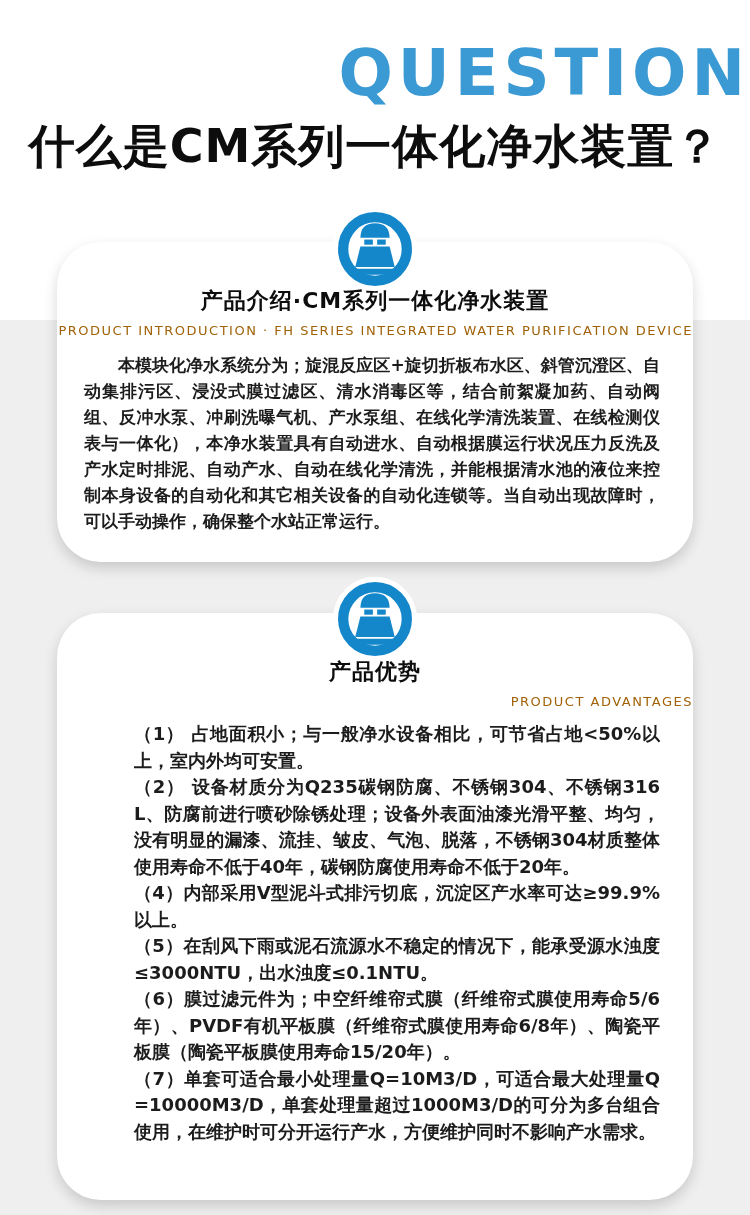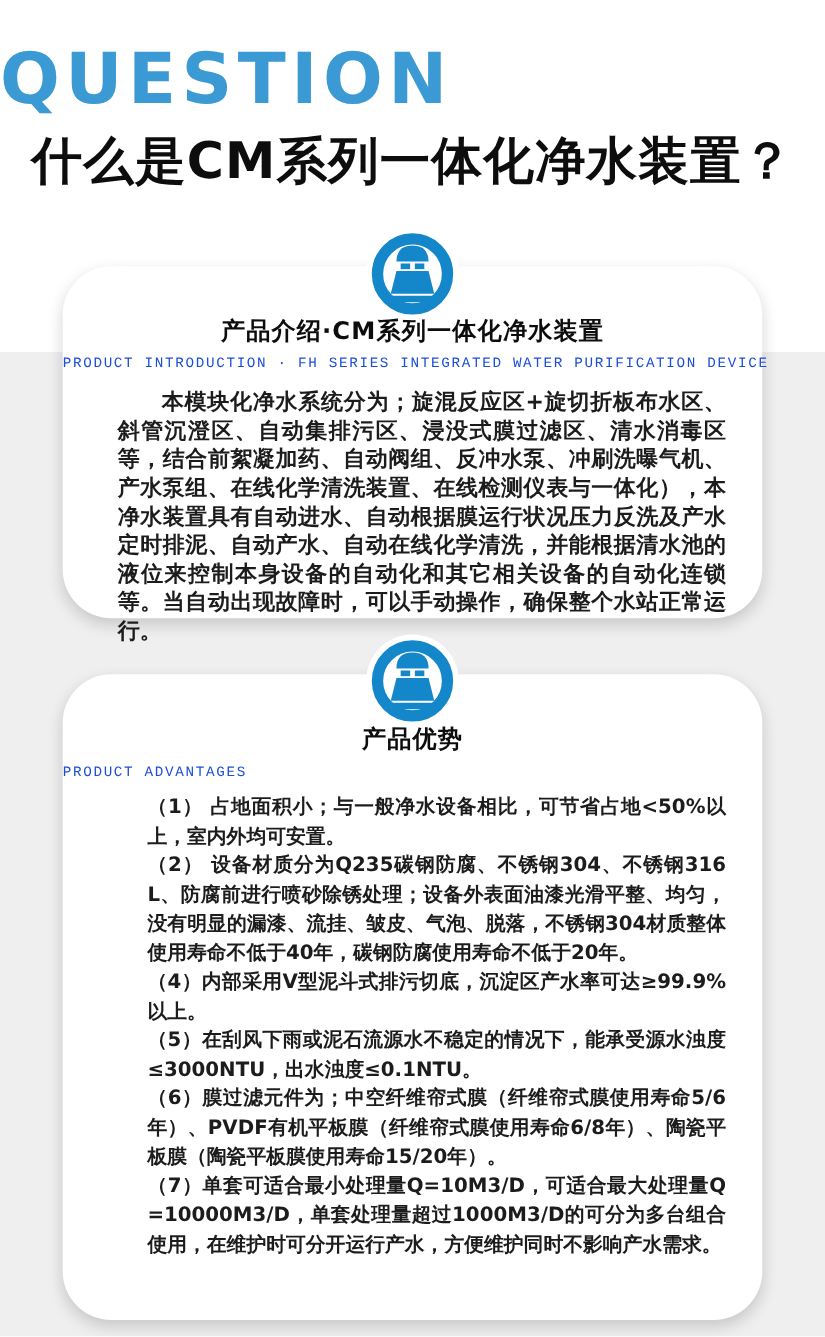--- a/index.html
+++ b/index.html
@@ -5,21 +5,21 @@
   * { margin:0; padding:0; box-sizing:border-box; }
   html,body { background:#fff; }
   .page {
     position:relative; width:750px; height:1215px; overflow:hidden;
     background:#ffffff;
     font-family:"DejaVu Sans","Liberation Sans",sans-serif;
   }
   .gray-bg { position:absolute; left:0; top:320px; width:750px; height:895px; background:#efefef; }
 
   .question-word {
-    position:absolute; top:36px; left:0; width:750px; text-align:left;
+    position:absolute; top:36px; left:0; width:750px; text-align:right;
     font-size:64px; font-weight:900; letter-spacing:5px; color:#3b9ad3;
   }
   .main-title {
     position:absolute; top:116px; left:0; width:750px; text-align:center;
     font-size:46px; font-weight:900; color:#0d0d0d; letter-spacing:1px;
     white-space:nowrap;
   }
 
   .card {
     position:absolute; left:57px; width:636px; background:#ffffff;
@@ -31,26 +31,26 @@
   .badge { position:absolute; left:332px; width:86px; height:86px; z-index:5; }
   .badge-intro { top:206px; }
   .badge-adv   { top:576px; }
   .badge svg { display:block; width:86px; height:86px; }
 
   .card-title {
     text-align:center; font-size:22px; font-weight:900; color:#0d0d0d;
     padding-top:44px; letter-spacing:1px; white-space:nowrap;
   }
   .card-subtitle {
-    text-align:left; font-size:13px; font-weight:400; color:#1d4ed8;
-    letter-spacing:1.5px; margin-top:7px; white-space:nowrap;font-family:Liberation Mono, monospace;
+    text-align:right; font-size:13px; font-weight:400; color:#a16207;
+    letter-spacing:1.5px; margin-top:7px; white-space:nowrap;
   }
   .card-body {
-    margin:14px 33px 0 50px;
-    font-size:20px; line-height:26px; font-weight:700; color:#1c1c1c;
+    margin:14px 33px 0 27px;
+    font-size:17px; line-height:26px; font-weight:700; color:#1c1c1c;
     text-align:justify; text-indent:2em; word-break:break-all;
   }
   .adv-list { margin:12px 33px 0 33px; }
   .adv-item {
     font-size:18px; line-height:26.5px; font-weight:700; color:#1c1c1c;
     text-align:justify; word-break:break-all;margin-left:44px;
   }
 </style>
 </head>
 <body>

